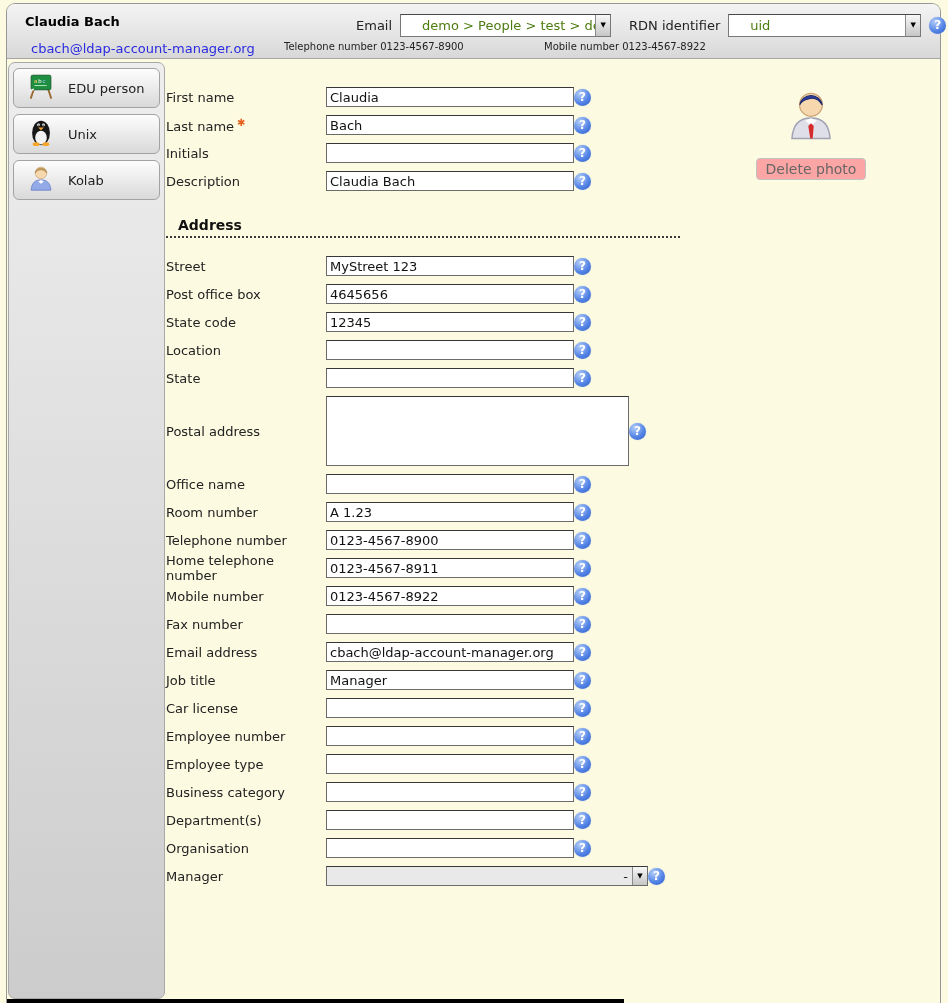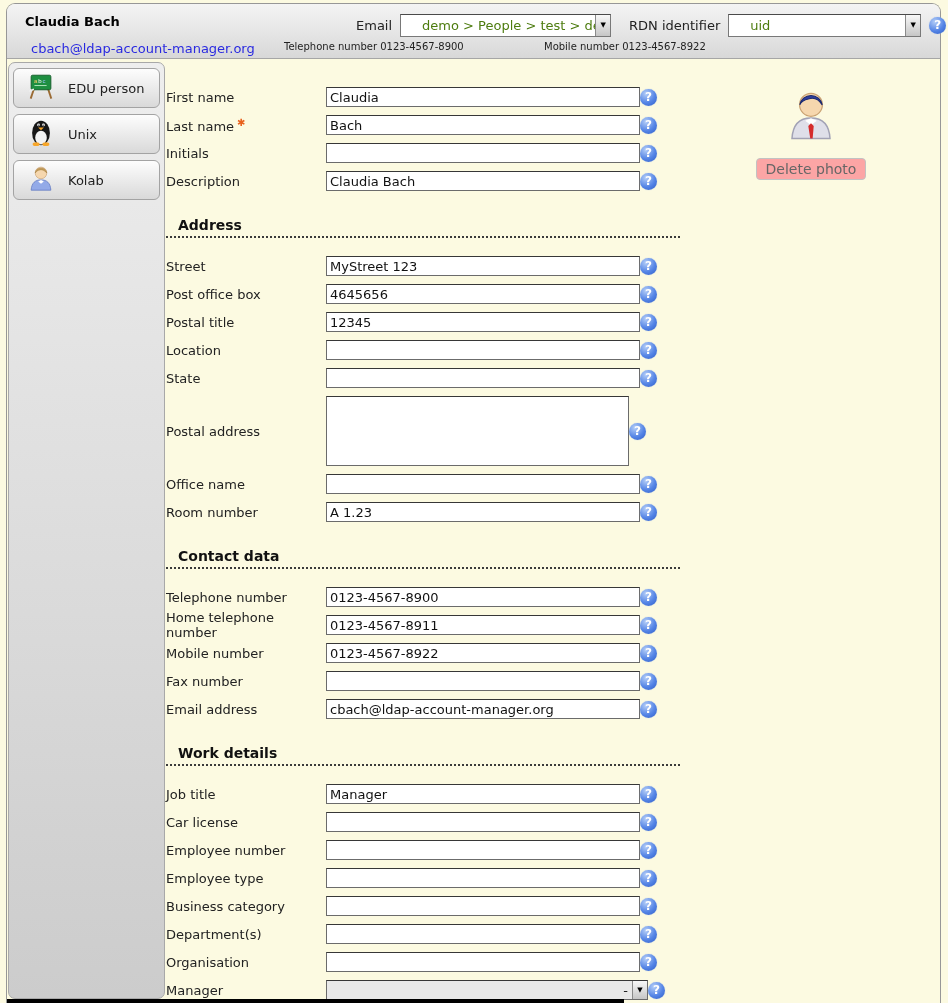--- a/index.html
+++ b/index.html
@@ -59,21 +59,21 @@
   .tab.active{background:#fdf5d8;}
   .tab .tlabel{font-size:13px;color:#222;}
   .tab svg{width:30px;height:30px;flex-shrink:0;}
   
   .form-col{position:absolute;left:159px;top:79px;width:514px;}
   .row{display:flex;align-items:center;height:28px;}
   .row.tall{height:78px;}
   .flabel{width:160px;flex-shrink:0;font-size:13px;color:#222;}
   .req{color:#e8611c;font-size:10px;vertical-align:5px;margin-left:3px;}
   .tin{
-    width:314px;height:20px;box-sizing:border-box;border:1px solid #6b6b6b;border-top-color:#373737;
+    width:248px;height:20px;box-sizing:border-box;border:1px solid #6b6b6b;border-top-color:#373737;
     background:#fff;font:13px "DejaVu Sans","Liberation Sans",sans-serif;
     padding:1px 3px;color:#111;border-radius:0;
   }
   textarea.tin{width:303px;height:70px;resize:none;}
   .sim-select{
     display:flex;width:322px;height:20px;box-sizing:border-box;
     border:1px solid #6b6b6b;border-top-color:#373737;background:#e9e9e9;
     align-items:center;cursor:pointer;
   }
   .sim-select .val{flex:1;text-align:right;font-size:13px;color:#222;padding-right:4px;}
@@ -185,21 +185,21 @@
         <span class="flabel"><span>Street</span></span>
         <input type="text" class="tin" value="MyStreet 123" style="">
         <span class="help">?</span>
       </div>
       <div class="row">
         <span class="flabel"><span>Post office box</span></span>
         <input type="text" class="tin" value="4645656" style="">
         <span class="help">?</span>
       </div>
       <div class="row">
-        <span class="flabel"><span>Postal title</span></span>
+        <span class="flabel"><span>State code</span></span>
         <input type="text" class="tin" value="12345" style="">
         <span class="help">?</span>
       </div>
       <div class="row">
         <span class="flabel"><span>Location</span></span>
         <input type="text" class="tin" value="" style="">
         <span class="help">?</span>
       </div>
       <div class="row">
         <span class="flabel"><span>State</span></span>
@@ -214,21 +214,20 @@
       <div class="row">
         <span class="flabel"><span>Office name</span></span>
         <input type="text" class="tin" value="" style="">
         <span class="help">?</span>
       </div>
       <div class="row">
         <span class="flabel"><span>Room number</span></span>
         <input type="text" class="tin" value="A 1.23" style="">
         <span class="help">?</span>
       </div>
-      <div class="section-heading">Contact data</div>
       <div class="row">
         <span class="flabel"><span>Telephone number</span></span>
         <input type="text" class="tin" value="0123-4567-8900" style="">
         <span class="help">?</span>
       </div>
       <div class="row">
         <span class="flabel"><span>Home telephone number</span></span>
         <input type="text" class="tin" value="0123-4567-8911" style="">
         <span class="help">?</span>
       </div>
@@ -240,21 +239,20 @@
       <div class="row">
         <span class="flabel"><span>Fax number</span></span>
         <input type="text" class="tin" value="" style="">
         <span class="help">?</span>
       </div>
       <div class="row">
         <span class="flabel"><span>Email address</span></span>
         <input type="text" class="tin" value="cbach@ldap-account-manager.org" style="">
         <span class="help">?</span>
       </div>
-      <div class="section-heading">Work details</div>
       <div class="row">
         <span class="flabel"><span>Job title</span></span>
         <input type="text" class="tin" value="Manager" style="">
         <span class="help">?</span>
       </div>
       <div class="row">
         <span class="flabel"><span>Car license</span></span>
         <input type="text" class="tin" value="" style="">
         <span class="help">?</span>
       </div>

